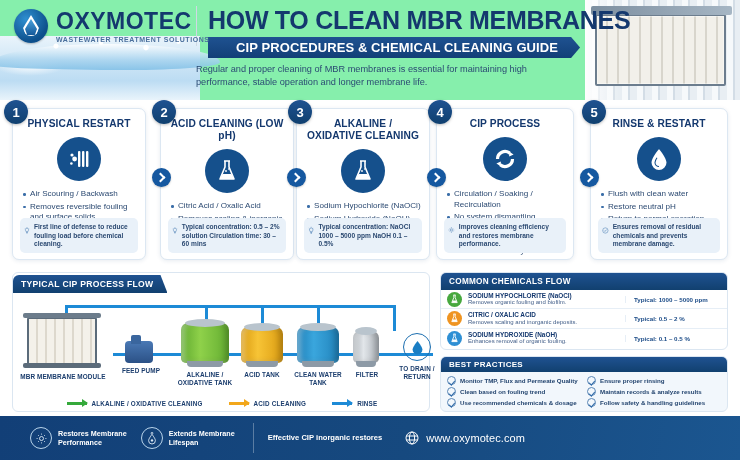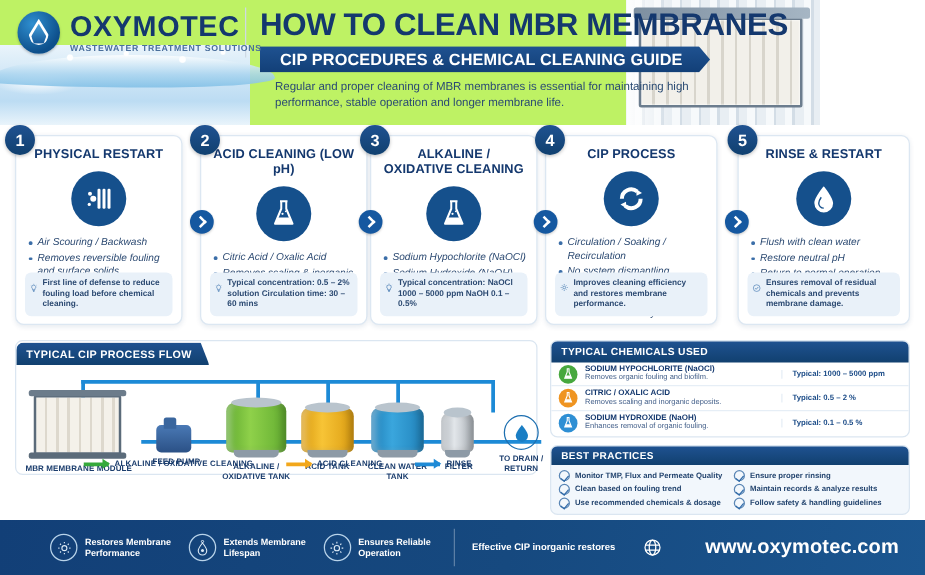--- a/index.html
+++ b/index.html
@@ -6,22 +6,22 @@
   html, body { width: 740px; height: 460px; overflow: hidden; }
   body {
     font-family: "Liberation Sans", sans-serif;
     background: #ffffff;
     position: relative;
     color: #1b3a6b;
   }
 
   
   .header {
-    position: absolute; left: 0; top: 0; width: 656px; height: 100px;
-    background: #bef264;
+    position: absolute; left: 0; top: 0; width: 740px; height: 100px;
+    background: #86efac;
     overflow: hidden;
   }
   .hdr-water {
     position: absolute; left: 0; top: 36px; width: 200px; height: 64px;
     background:
       radial-gradient(ellipse 50px 14px at 30px 30px, rgba(255,255,255,.9), rgba(255,255,255,0) 70%),
       linear-gradient(180deg, #eaf4fb 0%, #cfe6f6 40%, #bcdcf3 70%, #e9f4fb 100%);
   }
   .hdr-water:before {
     content:""; position:absolute; left:-10px; top:8px; width:230px; height:26px;
@@ -78,26 +78,26 @@
   }
 
   .hdr-title {
     position:absolute; left: 208px; top: 6px;
     font-size: 25px; font-weight: 800; letter-spacing: -.3px; color:#14386e;
     white-space: nowrap;
   }
   .hdr-sub-band {
     position:absolute; left: 208px; top: 37px; height: 21px;
     background: linear-gradient(180deg,#1f5291,#123f77);
-    padding: 0 22px 0 16px; display:flex; align-items:center;
+    padding: 0 22px 0 28px; display:flex; align-items:center;
     clip-path: polygon(0 0, calc(100% - 9px) 0, 100% 50%, calc(100% - 9px) 100%, 0 100%);
   }
   .hdr-sub-band span { font-size:13px; font-weight:800; color:#fff; letter-spacing:.1px; white-space:nowrap; }
   .hdr-desc {
-    position:absolute; left: 220px; top: 63px; width: 360px;
+    position:absolute; left: 196px; top: 63px; width: 360px;
     font-size: 9.2px; line-height: 13px; color:#2b4b73; font-weight:400;
   }
 
   
   .steps { position:absolute; left:0; top:100px; width:740px; height:168px; }
   .step-card {
     position:absolute; top: 8px; width: 134px; height: 152px;
     background:#ffffff; border:1px solid #dce7f2; border-radius:7px;
     box-shadow: 0 1px 4px rgba(20,56,110,.10);
   }
@@ -114,21 +114,21 @@
     box-shadow:0 1px 3px rgba(0,0,0,.25);
   }
   .step-title {
     margin: 9px 8px 0 8px; text-align:center;
     font-size: 10.2px; font-weight:800; color:#14386e; line-height:12px; letter-spacing:.1px;
   }
   .step-icon {
     margin: 7px auto 0 auto; width: 44px; height: 44px; border-radius:50%;
     background:#15508c; display:flex; align-items:center; justify-content:center;
   }
-  .step-bullets { margin: 8px 8px 4px 9px; font-style: italic; }
+  .step-bullets { margin: 8px 8px 4px 9px; }
   .step-bullets li {
     list-style:none; font-size: 8.1px; line-height: 10.6px; color:#2c4a72;
     padding-left: 8px; position:relative; margin-bottom:2px;
   }
   .step-bullets li:before {
     content:""; position:absolute; left:1px; top:4px; width:2.6px; height:2.6px;
     border-radius:50%; background:#3b6ea8;
   }
   .step-tip {
     position:absolute; left:7px; right:7px; bottom:6px;
@@ -140,21 +140,21 @@
     position:absolute; top: 68px; width:19px; height:19px; border-radius:50%;
     background:#1558a0; display:flex; align-items:center; justify-content:center; z-index:5;
     box-shadow:0 1px 2px rgba(0,0,0,.2);
   }
   .chev:after { content:""; width:5px; height:5px; border-right:2px solid #fff; border-bottom:2px solid #fff; transform: rotate(-45deg); margin-left:-2px; }
   .chev.c1 { left: 152px; } .chev.c2 { left: 287px; }
   .chev.c3 { left: 427px; } .chev.c4 { left: 580px; }
 
   
   .flow-panel {
-    position:absolute; left:12px; top:272px; width:418px; height:108px;
+    position:absolute; left:12px; top:272px; width:418px; height:140px;
     background:#ffffff; border:1px solid #dbe6f1; border-radius:6px;
   }
   .panel-head {
     background: linear-gradient(180deg,#1f5291,#11406f); color:#fff;
     font-size:8.6px; font-weight:800; letter-spacing:.3px;
     padding:4px 14px 4px 8px; display:inline-flex; align-items:center;
     border-radius:6px 0 0 0;
     clip-path: polygon(0 0, calc(100% - 7px) 0, 100% 100%, 0 100%);
   }
   .flow-canvas { position:relative; width:418px; height:98px; }
@@ -200,28 +200,28 @@
   .bp-item span { font-size:6.2px; color:#24456f; font-weight:600; }
   .tick { width:9px; height:9px; border-radius:50%; border:1px solid #5a86b5; flex:0 0 9px; position:relative; }
   .tick:after { content:""; position:absolute; left:2.4px; top:1.6px; width:2.6px; height:4.6px; border-right:1.3px solid #2f6aa8; border-bottom:1.3px solid #2f6aa8; transform:rotate(40deg); }
 
   
   .footer {
     position:absolute; left:0; bottom:0; width:740px; height:44px;
     background: linear-gradient(100deg,#123f77 0%,#16497f 55%,#1b5690 100%);
     display:flex; align-items:center;
   }
-  .benefits { display:flex; align-items:flex-end; gap:14px; padding-left:40px; flex:0 0 auto; }
+  .benefits { display:flex; align-items:flex-end; gap:14px; padding-left:30px; flex:0 0 auto; }
   .benefit { display:flex; align-items:center; gap:6px; }
   .benefit-ico { width:22px; height:22px; border-radius:50%; border:1.2px solid #b8d3ea; display:flex; align-items:center; justify-content:center; flex:0 0 22px; }
   .benefit-txt { font-size:7.2px; font-weight:800; color:#ffffff; line-height:9px; }
   .fdiv { width:1px; height:30px; background:rgba(255,255,255,.3); margin:0 14px 0 18px; }
   .ftag { font-size:7.6px; font-weight:800; color:#fff; line-height:10.5px; }
   .fsite { display:flex; align-items:center; gap:6px; margin-left:22px; }
-  .fsite .u { font-size:16px; font-weight:700; color:#fff; letter-spacing:.1px;margin-left:28px; }
+  .fsite .u { font-size:11px; font-weight:400; color:#fff; letter-spacing:.1px; }
 </style>
 </head>
 <body>
 
 <div class="header">
   <div class="hdr-water"></div>
   <div class="hdr-photo"></div>
 
   <div class="logo-wrap">
     <div class="logo-mark"></div>
@@ -448,21 +448,21 @@
       <span>ACID CLEANING</span>
     </div>
     <div class="legend-item">
       <div class="legend-arrow" style="color:#1d8ad6; background:#1d8ad6;"></div>
       <span>RINSE</span>
     </div>
   </div>
 </div>
 
 <div class="chem-panel">
-  <div class="chem-head">TYPICAL CHEMICALS USED</div>
+  <div class="chem-head">COMMON CHEMICALS FLOW</div>
 
   <div class="chem-row">
     <div class="chem-ico" style="background:#47a83e;">
       <svg width="9" height="10" viewBox="0 0 9 10" aria-hidden="true">
           <path d="M3.4 1h2.2M3.8 1v2.6L1.8 8.6h5.4L5.2 3.6V1" fill="none" stroke="#fff" stroke-width=".9"></path>
           <path d="M2.8 6.4h3.4l1 2.2H1.8z" fill="#fff"></path>
         </svg>
     </div>
     <div class="chem-txt">
       <div class="chem-name">SODIUM HYPOCHLORITE (NaOCl)</div>
@@ -556,34 +556,20 @@
             <circle cx="6" cy="1.2" r=".9" fill="none" stroke="#dce9f5" stroke-width=".8"></circle>
         </svg>
       </div>
       <div class="benefit-txt">
         <div>Extends Membrane</div>
         <div>Lifespan</div>
       </div>
     </div>
 
 
-    <div class="benefit">
-      <div class="benefit-ico">
-        <svg width="13" height="13" viewBox="0 0 13 13" aria-hidden="true">
-          <g fill="none" stroke="#dce9f5" stroke-width=".9">
-              <circle cx="6.5" cy="6.5" r="2.1"></circle>
-          <path d="M6.5 1.4v1.3M6.5 10.3v1.3M1.4 6.5h1.3M10.3 6.5h1.3M2.9 2.9l.9.9M9.2 9.2l.9.9M10.1 2.9l-.9.9M3.8 9.2l-.9.9"></path>
-            </g>
-        </svg>
-      </div>
-      <div class="benefit-txt">
-        <div>Ensures Reliable</div>
-        <div>Operation</div>
-      </div>
-    </div>
   </div>
 
   <div class="fdiv"></div>
 
   <div class="ftag">
     <div>Effective CIP inorganic restores</div>
   </div>
 
   <div class="fsite">
     <svg width="16" height="16" viewBox="0 0 16 16" aria-hidden="true">

